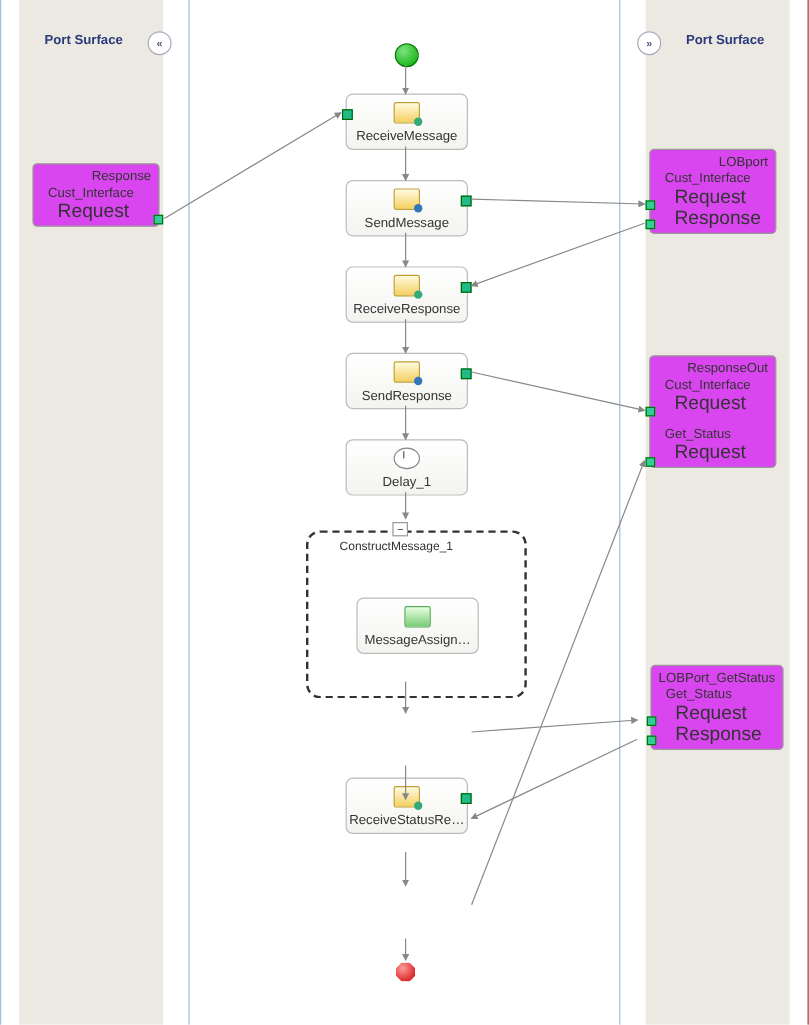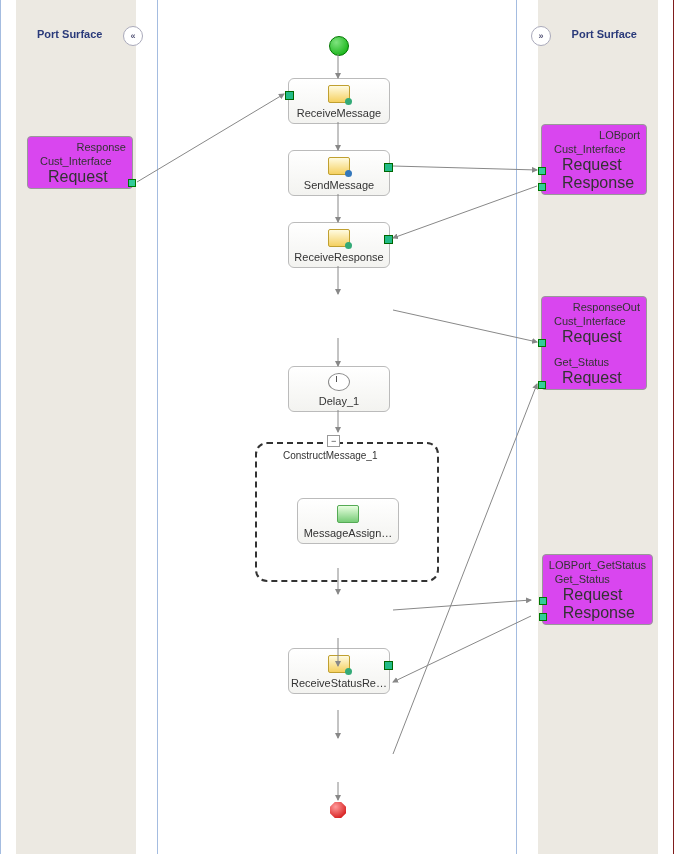--- a/index.html
+++ b/index.html
@@ -63,20 +63,25 @@
     <span class="lbl">SendMessage</span>
     <div class="sq" style="right:-4px;top:12px"></div>
   </div>
 
   <div class="shape" style="left:287px;top:222px">
     <span class="ico ico-env ico-recv"></span><br>
     <span class="lbl">ReceiveResponse</span>
     <div class="sq" style="right:-4px;top:12px"></div>
   </div>
 
+  <div class="shape" style="left:287px;top:294px">
+    <span class="ico ico-env ico-send"></span><br>
+    <span class="lbl">SendResponse</span>
+    <div class="sq" style="right:-4px;top:12px"></div>
+  </div>
 
   <div class="shape" style="left:287px;top:366px">
     <span class="ico ico-clock"></span><br>
     <span class="lbl">Delay_1</span>
   </div>
 
   <div class="scope" style="left:254px;top:442px;height:96px">
     <div class="scope-toggle">−</div>
     <span class="slabel">ConstructMessage_1</span>
     <div class="shape" style="position:relative;left:32px;top:26px">

